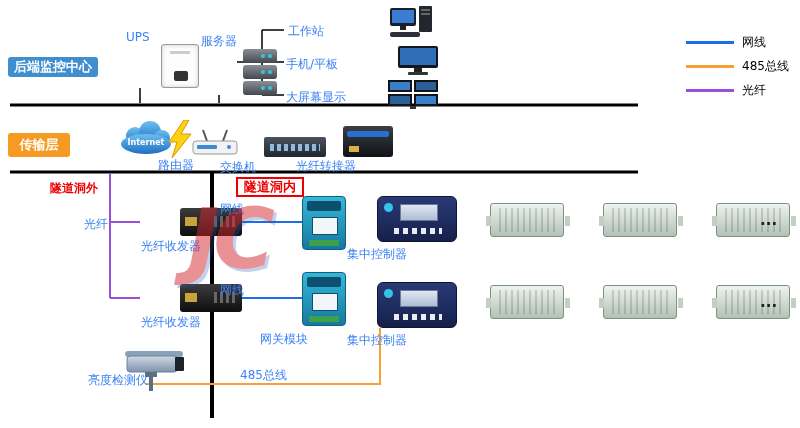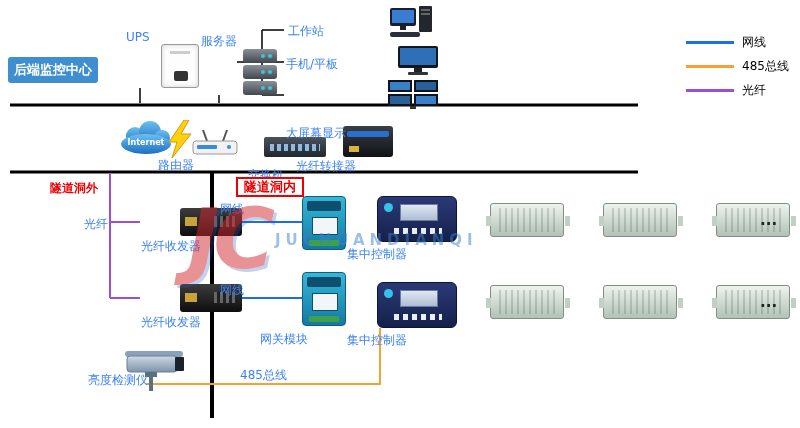--- a/index.html
+++ b/index.html
@@ -5,21 +5,21 @@
   * { margin:0; padding:0; box-sizing:border-box; }
   body { background:#fff; font-family:"DejaVu Sans","Liberation Sans",sans-serif; }
   #canvas { position:relative; width:800px; height:428px; background:#fff; overflow:hidden; }
   svg.lines { position:absolute; left:0; top:0; z-index:1; }
   .dev { position:absolute; z-index:2;margin-left:40px; }
   .lbl { position:absolute; font-size:12px; color:#3b82f6; white-space:nowrap; z-index:3; }
   .center { text-align:center; }
   .red { color:#ee0000; font-weight:bold; }
   .tag { position:absolute; z-index:3; color:#fff; font-size:13px; font-weight:bold;
          display:flex; align-items:center; justify-content:center; border-radius:3px; }
-  .tag-backend { left:8px; top:57px; width:90px; height:26px; background:#3e8ed0; }
+  .tag-backend { left:8px; top:57px; width:90px; height:20px; background:#3e8ed0; }
   .tag-transport { left:8px; top:133px; width:62px; height:24px; background:#f59a23; }
   .inside-box { position:absolute; left:236px; top:177px; width:68px; height:20px; z-index:3;
                 border:2px solid #ee0000; display:flex; align-items:center; justify-content:center;
                 font-size:13px; background:#fff; }
   
   .ups { left:121px; top:44px; width:38px; height:44px; background:#fdfdfd; border:1px solid #999;
          border-radius:3px; box-shadow:inset 0 0 5px rgba(0,0,0,.18); }
   .ups::before { content:""; position:absolute; left:8px; top:6px; width:20px; height:3px; background:#ccc; }
   .ups::after { content:""; position:absolute; left:12px; bottom:6px; width:14px; height:10px; background:#333; border-radius:2px; }
   
@@ -123,21 +123,21 @@
 
   <div class="lbl" style="left:201px; top:33px;">服务器</div>
   <div class="dev server">
     <div class="seg"></div>
       <div class="seg"></div>
       <div class="seg"></div>
   </div>
 
   <div class="lbl" style="left:288px; top:23px;">工作站</div>
   <div class="lbl" style="left:286px; top:56px;">手机/平板</div>
-  <div class="lbl" style="left:286px; top:89px;margin-top:36px;">大屏幕显示</div>
+  <div class="lbl" style="left:286px; top:89px;">大屏幕显示</div>
 
   <div class="dev" style="left:348px; top:4px;">
     <svg width="50" height="38">
       <rect x="2" y="4" width="26" height="18" rx="2" fill="#1a1f2e"></rect>
       <rect x="4" y="6" width="22" height="13" fill="#3a7cd0"></rect>
       <rect x="31" y="2" width="13" height="26" rx="1" fill="#22272e"></rect>
       <rect x="33" y="5" width="9" height="2" fill="#666"></rect>
       <rect x="33" y="9" width="9" height="2" fill="#666"></rect>
       <rect x="12" y="22" width="6" height="4" fill="#222"></rect>
       <rect x="2" y="28" width="30" height="5" rx="2" fill="#2a2f38"></rect>
@@ -173,20 +173,21 @@
     <div class="leg-row">
       <span class="leg-line" style="background:#f5a233;"></span>
       <span class="leg-text">485总线</span>
     </div>
     <div class="leg-row">
       <span class="leg-line" style="background:#9b4fd8;"></span>
       <span class="leg-text">光纤</span>
     </div>
   </div>
 
+  <div class="tag tag-transport">传输层</div>
 
   <div class="dev" style="left:80px; top:121px;">
     <svg width="52" height="34">
       <defs>
         <linearGradient id="cg" x1="0" y1="0" x2="0" y2="1">
           <stop offset="0" stop-color="#6cc0f0"></stop>
             <stop offset="1" stop-color="#1e6fc0"></stop>
         </linearGradient>
       </defs>
       <circle cx="15" cy="15" r="9" fill="url(#cg)"></circle>
@@ -206,21 +207,21 @@
       <line x1="12" y1="2" x2="16" y2="13" stroke="#555" stroke-width="2"></line>
       <line x1="36" y1="2" x2="32" y2="13" stroke="#555" stroke-width="2"></line>
       <rect x="2" y="13" width="44" height="13" rx="3" fill="#f2f2f2" stroke="#999"></rect>
       <rect x="6" y="17" width="20" height="4" rx="1" fill="#3a8ad8"></rect>
       <circle cx="38" cy="19" r="2" fill="#3a8ad8"></circle>
     </svg>
   </div>
   <div class="lbl" style="left:158px; top:157px;">路由器</div>
 
   <div class="dev switch"></div>
-  <div class="lbl" style="left:248px; top:159px;margin-top:8px;">交换机</div>
+  <div class="lbl" style="left:220px; top:159px;">交换机</div>
 
   <div class="dev adapter"></div>
   <div class="lbl" style="left:296px; top:158px;">光纤转接器</div>
 
   <div class="lbl red" style="left:50px; top:180px;">隧道洞外</div>
   <div class="inside-box red">隧道洞内</div>
 
   <div class="lbl" style="left:84px; top:216px;">光纤</div>
 
   <div class="dev transceiver" style="left:140px; top:208px;"></div>
@@ -275,17 +276,16 @@
       <rect x="28" y="31" width="4" height="14" fill="#5a7080"></rect>
     </svg>
   </div>
   <div class="lbl center" style="left:78px; top:372px; width:80px;">亮度检测仪</div>
 
   <div class="lbl" style="left:240px; top:367px;">485总线</div>
 
   <div class="watermark">
     <span class="wm-logo">JC</span>
     <div class="wm-col">
-      <span class="wm-sub">JUCHUANDIANQI</span>
     </div>
   </div>
 
 </div>
 
 </body></html>

